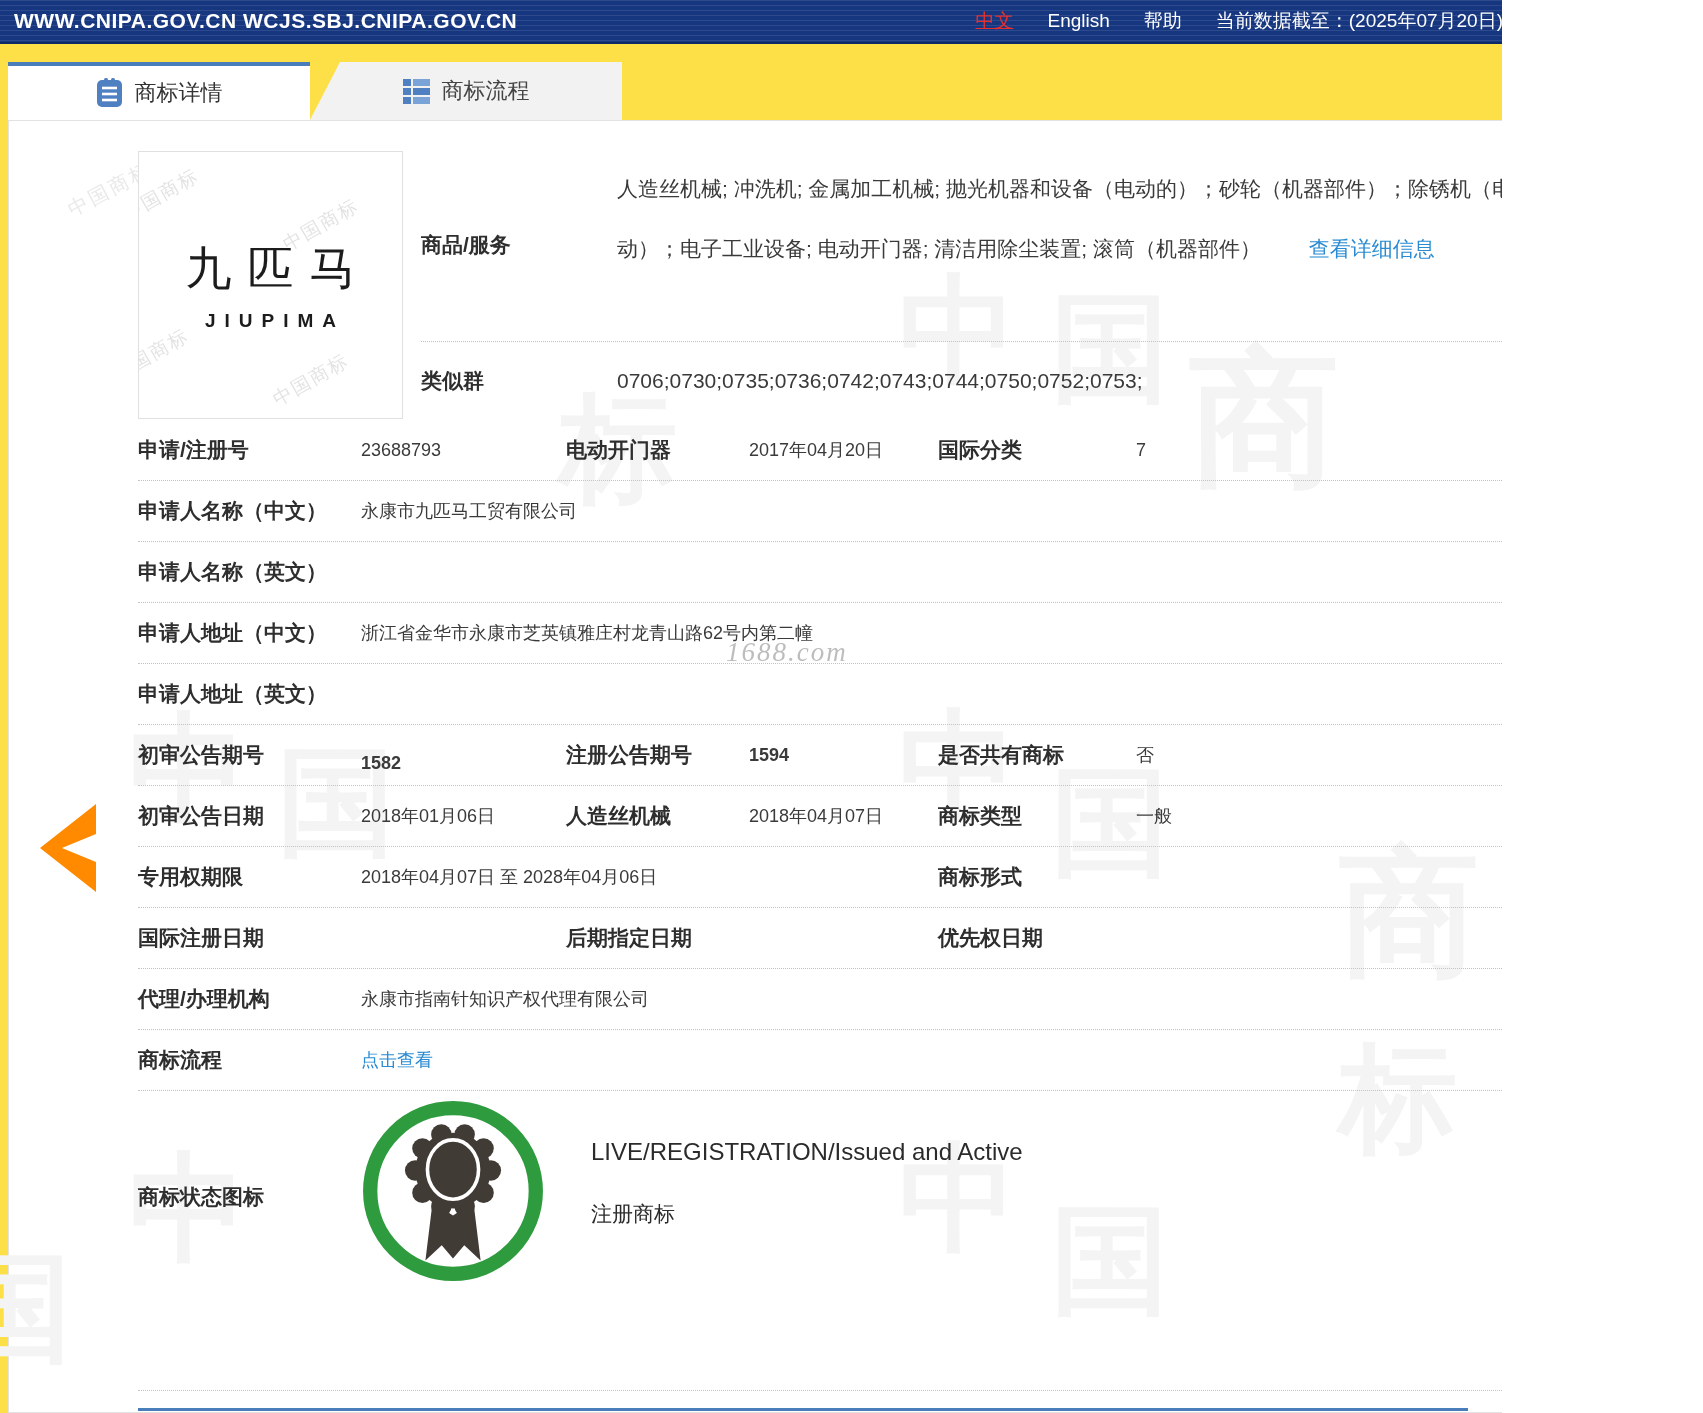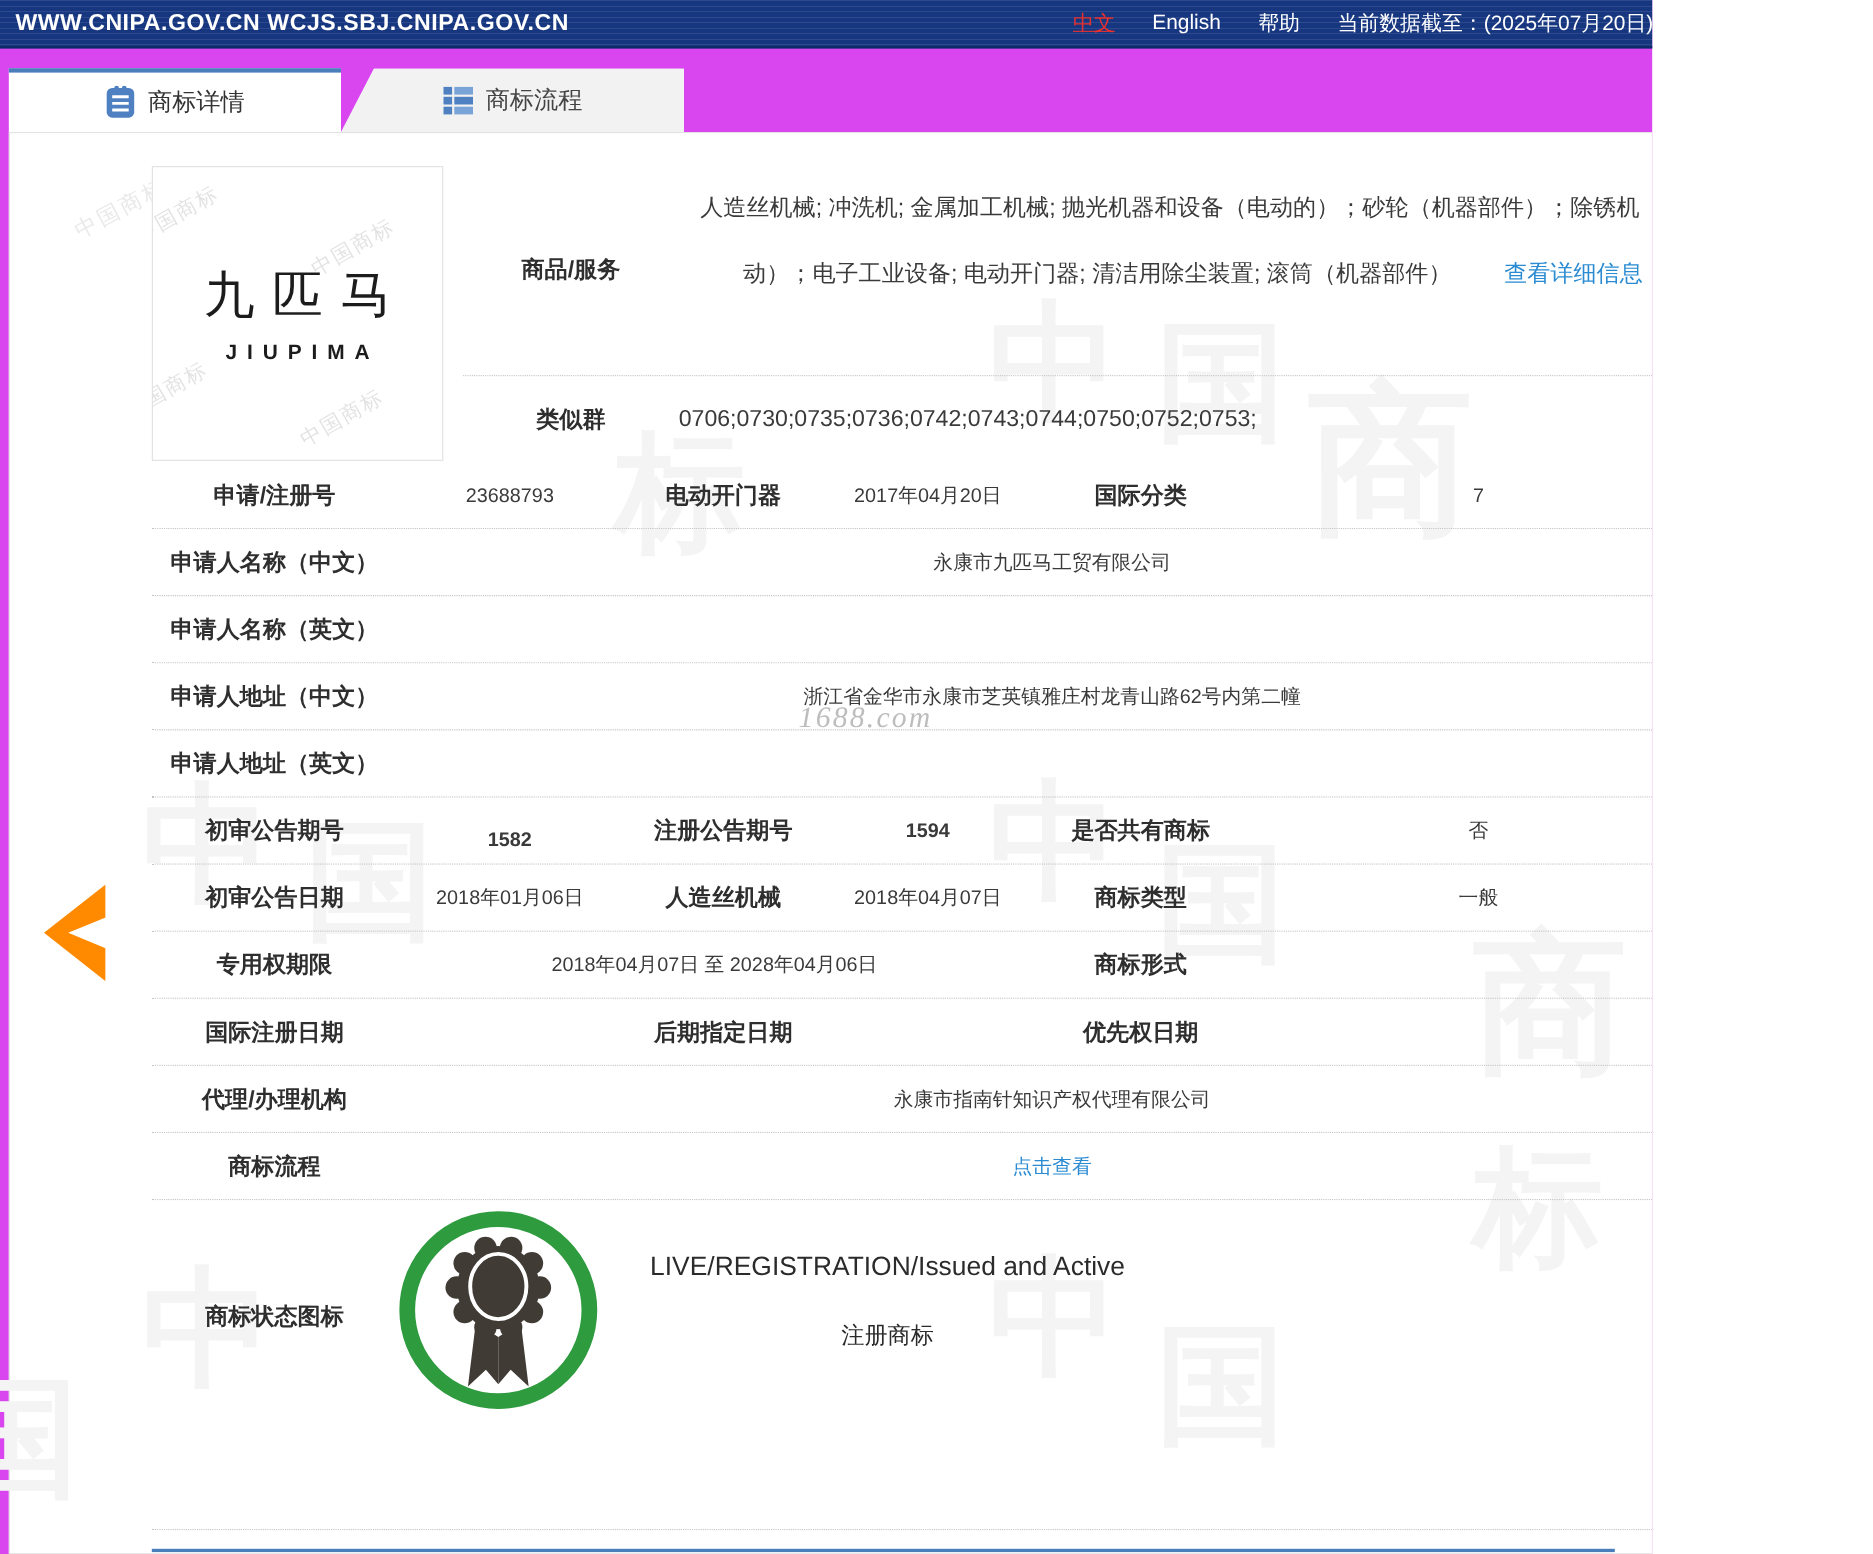--- a/index.html
+++ b/index.html
@@ -1,18 +1,18 @@
 <!DOCTYPE html>
 <html><head>
 <meta charset="utf-8">
 <style>
   * { box-sizing: border-box; }
   html,body { margin:0; padding:0; background:#fff; }
   body { font-family:"Liberation Sans","DejaVu Sans",sans-serif; color:#333; }
-  .page { position:relative; width:1502px; height:1413px; background:#d946ef; overflow:hidden;text-align:center; }
+  .page { position:relative; width:1502px; height:1413px; background:#fde047; overflow:hidden; }
 
   
   .topbar {
     position:absolute; top:0; left:0; width:1703px; height:44px;
     background:#16367F;
     background-image:repeating-linear-gradient(180deg, rgba(255,255,255,.10) 0 1px, rgba(255,255,255,0) 1px 5px);
     border-bottom:2px solid #0e2a66;
     display:flex; align-items:center; justify-content:space-between;
     padding:0 200px 0 14px; color:#fff;
   }

